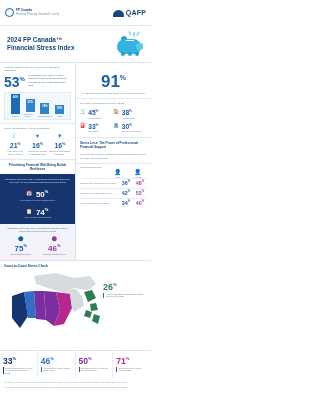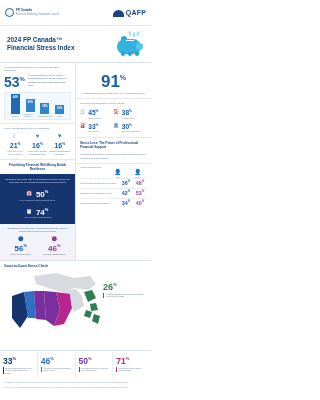--- a/index.html
+++ b/index.html
@@ -269,21 +269,21 @@
           </div>
         </div>
         <div class="nlbl" style="text-align:center">Have a written financial plan</div>
       </div>
 
       <div class="grad">
         <div class="gradlead">Canadians who work with a professional financial planner report lower levels of money stress</div>
         <div class="gradrow">
           <div class="gitem">
             <div class="gdrop blue">⬤</div>
-            <div class="gnum blue"><span>56</span><span class="pc">%</span></div>
+            <div class="gnum blue"><span>75</span><span class="pc">%</span></div>
             <div class="glbl">Better financial habits</div>
           </div>
           <div class="gitem">
             <div class="gdrop purp">⬤</div>
             <div class="gnum purp"><span>46</span><span class="pc">%</span></div>
             <div class="glbl">Reduced financial stress</div>
           </div>
         </div>
       </div>
     </div>

